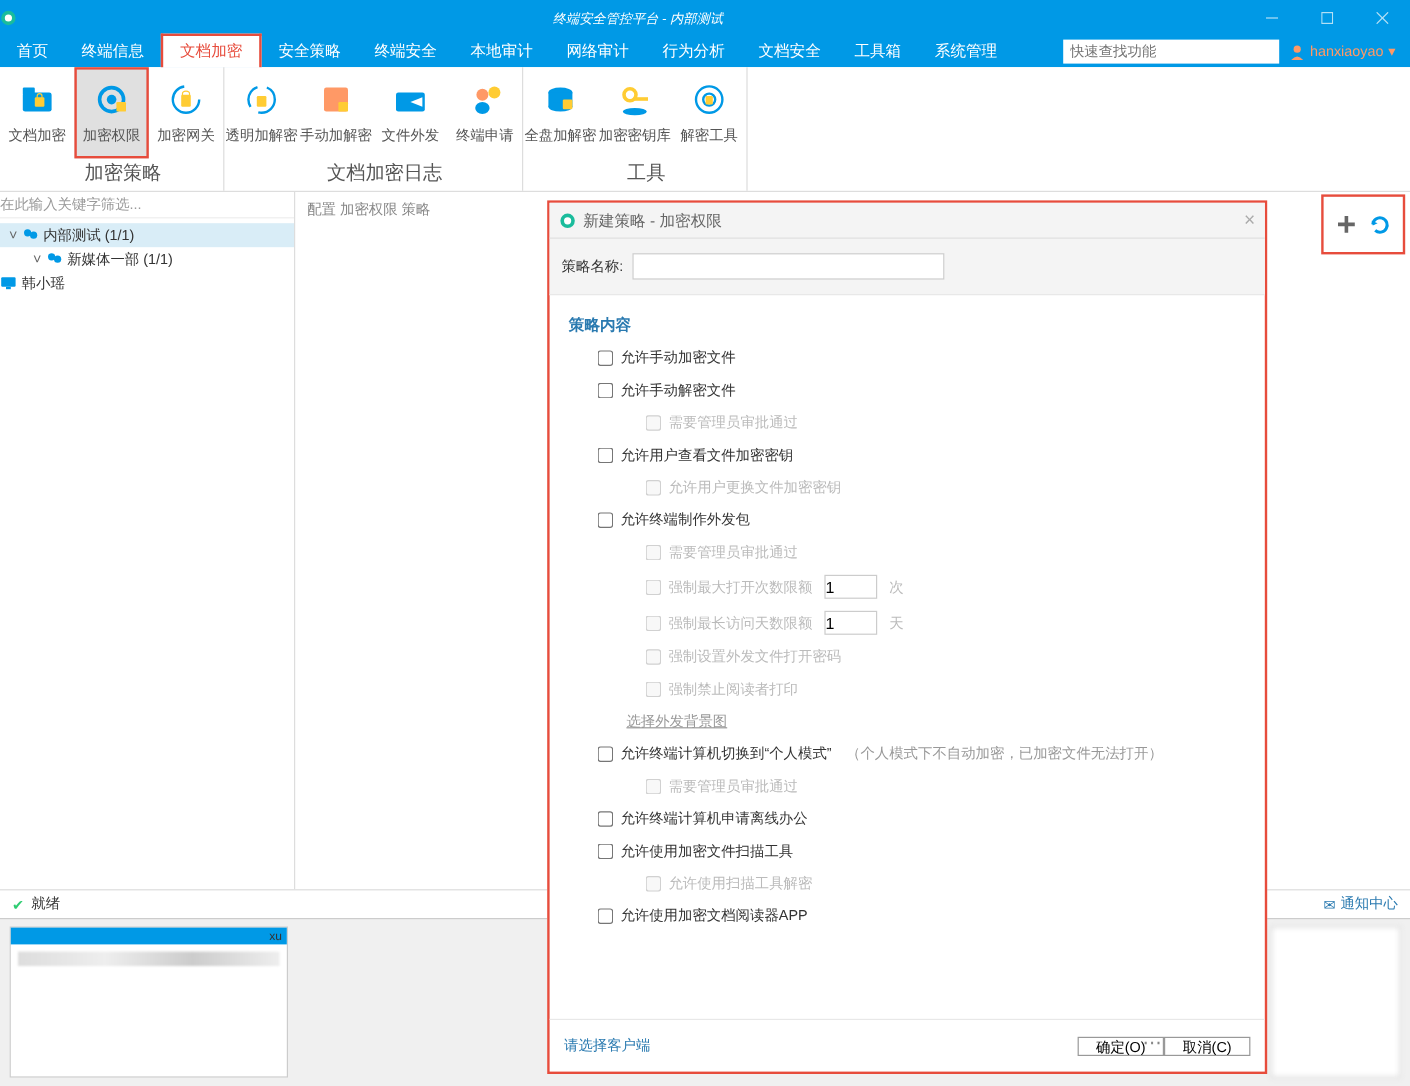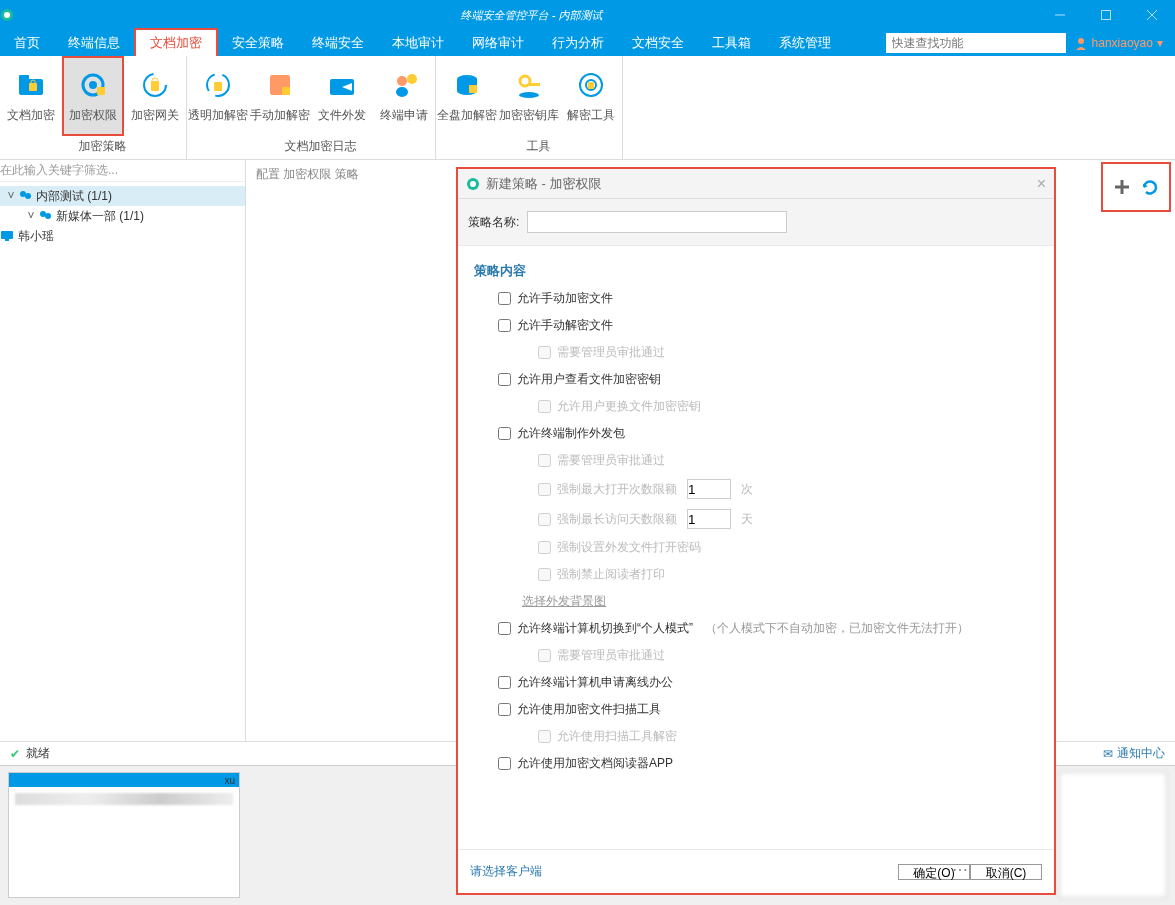--- a/index.html
+++ b/index.html
@@ -22,21 +22,21 @@
 .menubar .user { color: #ff9966; margin-right: 12px; font-size: 12px; display: flex; align-items: center; gap: 4px; }
 
 
 .ribbon { height: 104px; background: #fff; border-bottom: 1px solid #ddd; display: flex; }
 .ribbon-group { display: flex; flex-direction: column; border-right: 1px solid #ddd; }
 .ribbon-items { display: flex; flex: 1; }
 .ribbon-item { width: 62px; display: flex; flex-direction: column; align-items: center; justify-content: center; gap: 6px; cursor: pointer; }
 .ribbon-item.active { background: #e0e0e0; border: 2px solid #e74c3c; }
 .ribbon-item .ricon { width: 32px; height: 32px; display: flex; align-items: center; justify-content: center; }
 .ribbon-item .rlabel { font-size: 12px; color: #555; }
-.ribbon-group-label { text-align: center; font-size: 12px; color: #555; padding: 2px 0 4px; margin-left: 19px; }
+.ribbon-group-label { text-align: center; font-size: 16px; color: #555; padding: 2px 0 4px; margin-left: 19px; }
 
 
 .body { display: flex; height: calc(100% - 30px - 26px - 104px - 24px - 140px); }
 .sidebar { width: 246px; border-right: 1px solid #ddd; display: flex; flex-direction: column; }
 .sidebar .filter { height: 22px; padding: 2px 0; color: #999; font-size: 12px; border-bottom: 1px solid #eee; }
 .tree { flex: 1; padding: 4px 0; }
 .tree-row { display: flex; align-items: center; height: 20px; cursor: pointer; }
 .tree-row.selected { background: #d9edf7; }
 .tree-toggle { width: 14px; text-align: center; color: #666; }
 .tree-icon { width: 18px; text-align: center; }

